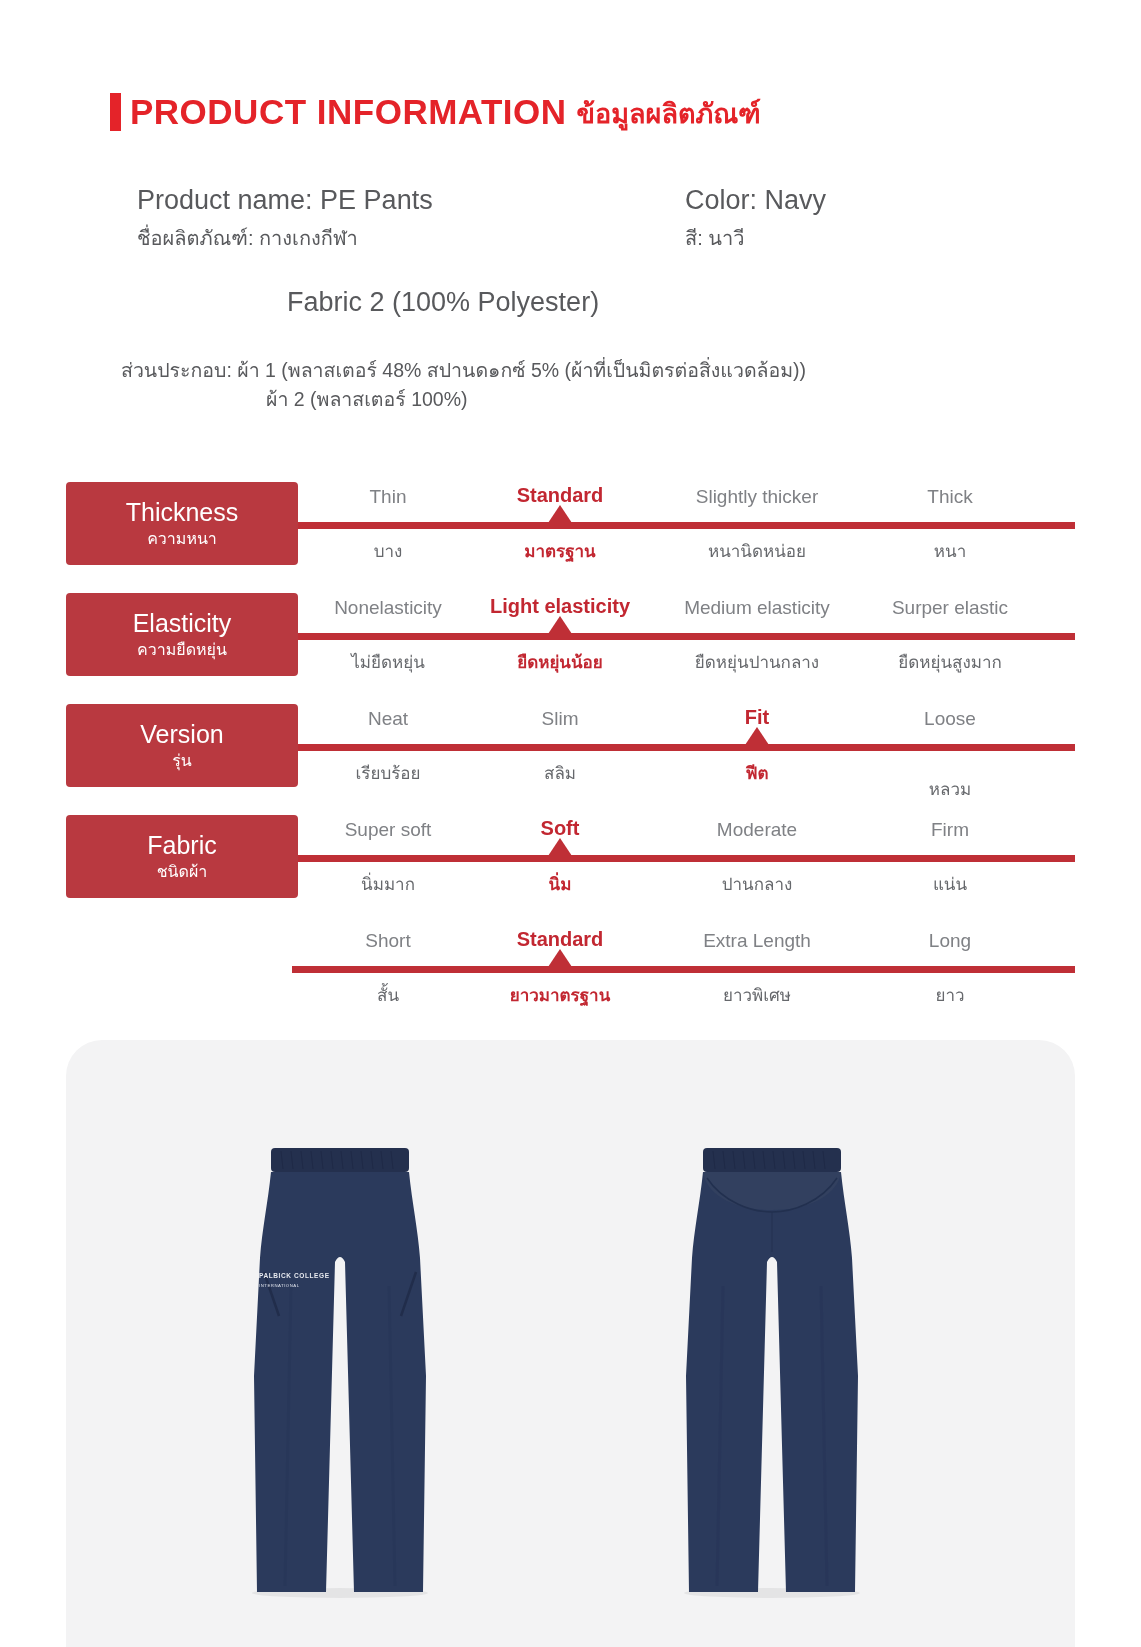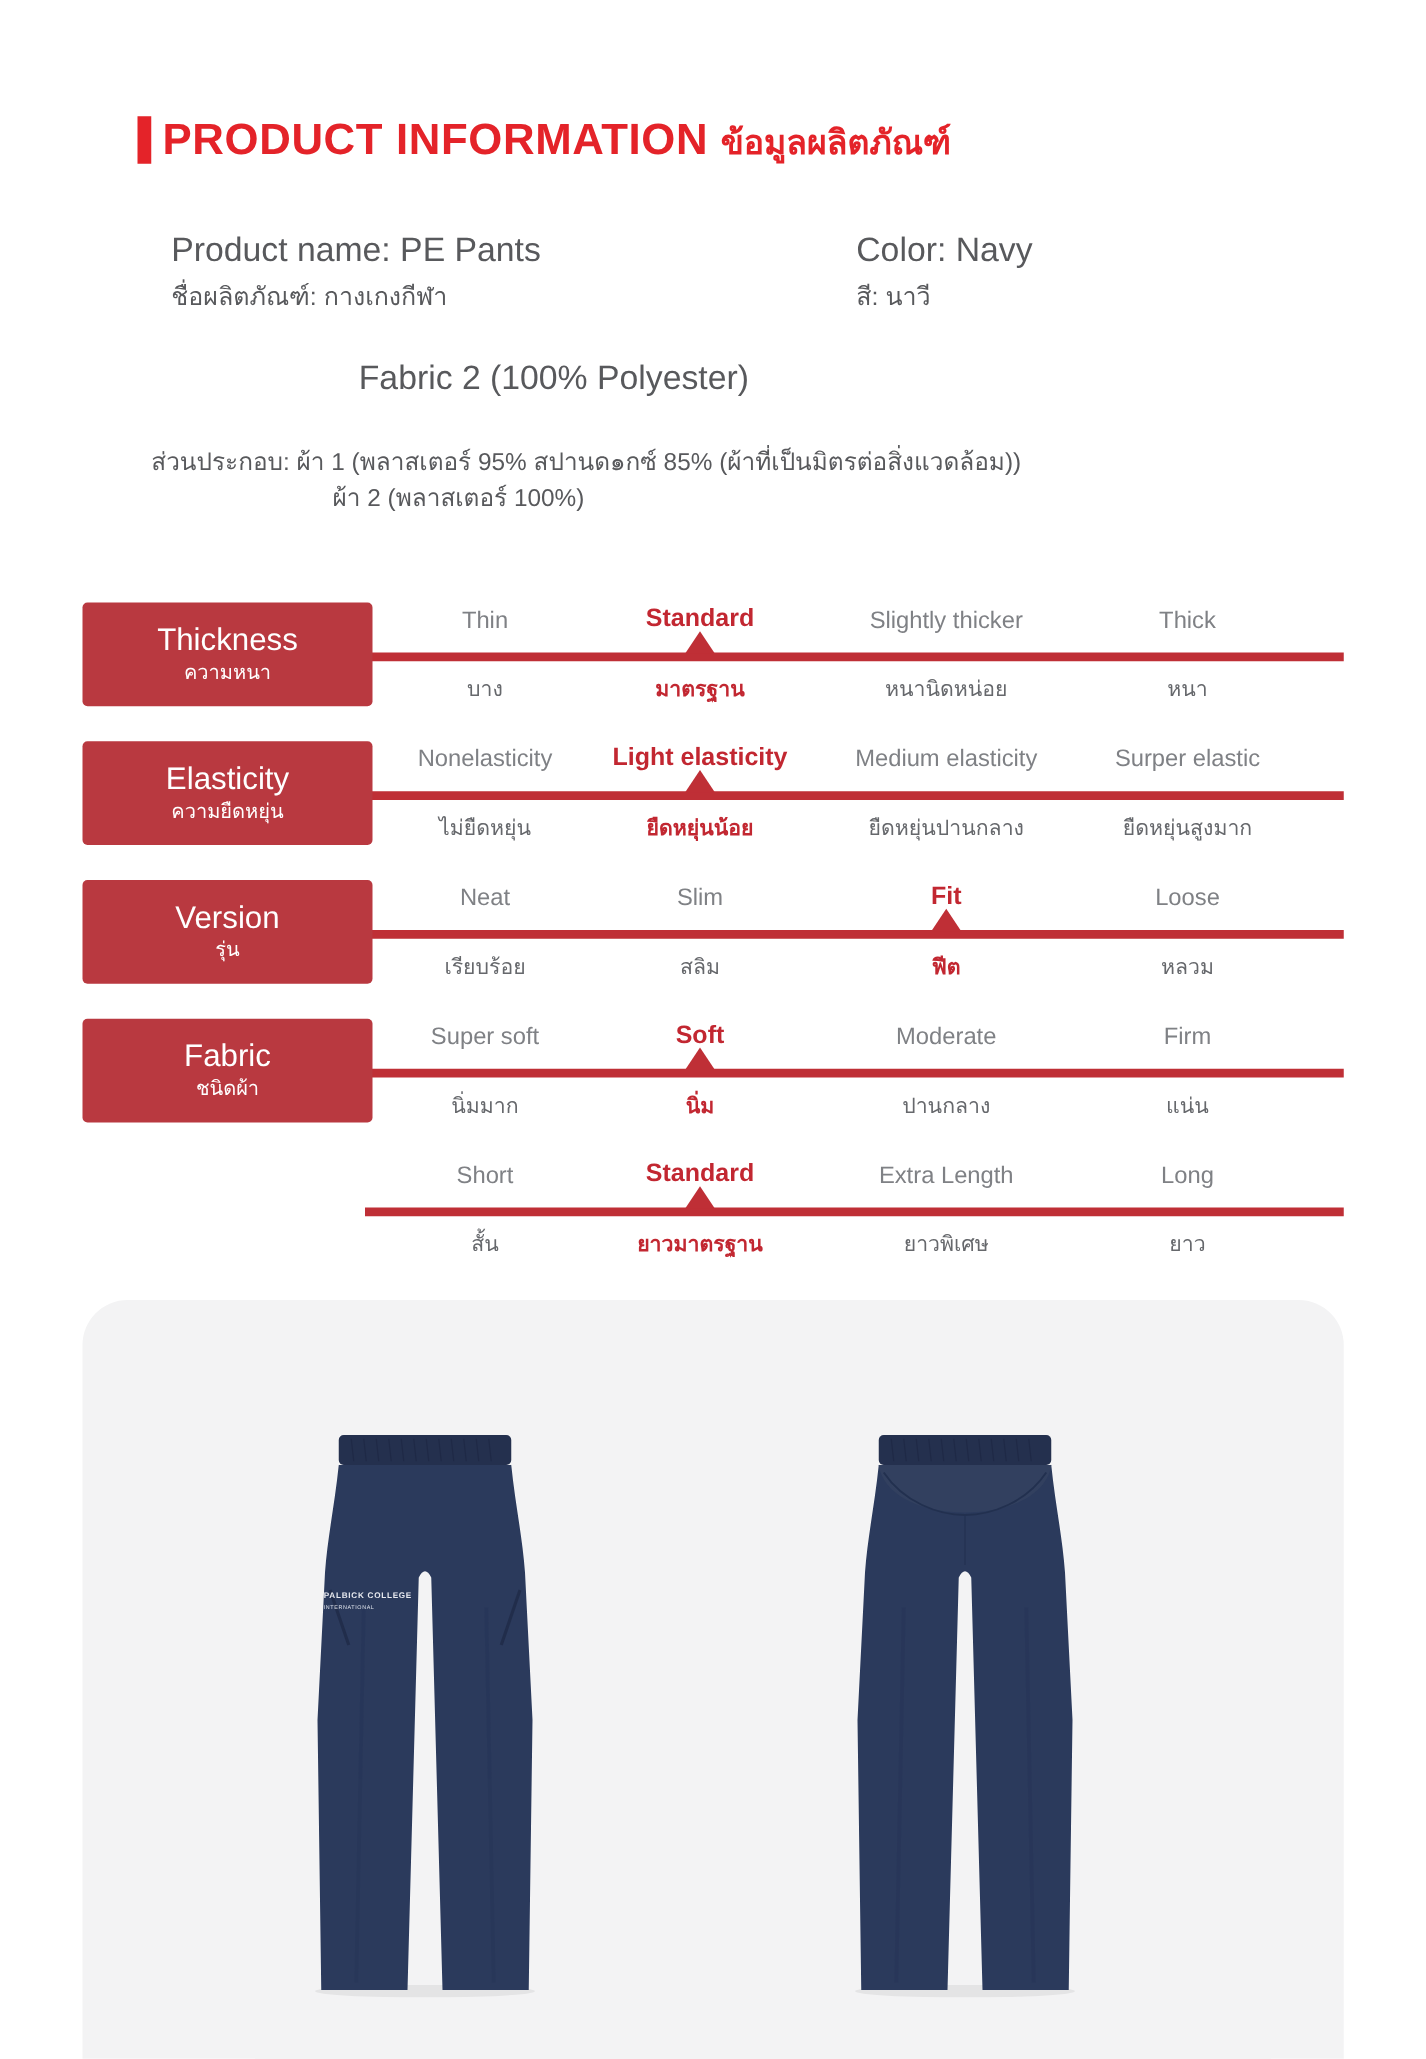--- a/index.html
+++ b/index.html
@@ -90,21 +90,21 @@
   </div>
   <div class="block" style="left:685px; top:184px;">
     <div class="info-en">Color: Navy</div>
     <div class="info-th">สี: นาวี</div>
   </div>
 
   <div class="block" style="left:137px; top:286px;">
     <div class="ing-en2">Fabric 2 (100% Polyester)</div>
   </div>
   <div class="block" style="left:121px; top:356px;">
-    <div class="ing-th1">ส่วนประกอบ: ผ้า 1 (พลาสเตอร์ 95% สปานด๑กซ์ 85% (ผ้าที่เป็นมิตรต่อสิ่งแวดล้อม))</div>
+    <div class="ing-th1">ส่วนประกอบ: ผ้า 1 (พลาสเตอร์ 48% สปานด๑กซ์ 5% (ผ้าที่เป็นมิตรต่อสิ่งแวดล้อม))</div>
     <div class="ing-th2">ผ้า 2 (พลาสเตอร์ 100%)</div>
   </div>
 
   <div class="attr-table">
       <div class="attr-row">
         <div class="attr-label">
           <div class="attr-label-en">Thickness</div>
           <div class="attr-label-th">ความหนา</div>
         </div>
         <div class="attr-line"></div>
@@ -141,21 +141,21 @@
         </div>
         <div class="attr-line"></div>
         <div class="attr-triangle" style="left: 679px;"></div>
         <div class="attr-opt-en" style="left: 322px;">Neat</div>
         <div class="attr-opt-th" style="left: 322px;">เรียบร้อย</div>
         <div class="attr-opt-en" style="left: 494px;">Slim</div>
         <div class="attr-opt-th" style="left: 494px;">สลิม</div>
         <div class="attr-opt-en sel" style="left: 691px;">Fit</div>
         <div class="attr-opt-th sel" style="left: 691px;">ฟีต</div>
         <div class="attr-opt-en" style="left: 884px;">Loose</div>
-        <div class="attr-opt-th" style="left: 884px;">หลวม</div>
+        <div class="attr-opt-th" style="left: 884px; margin-top: 16px;">หลวม</div>
       </div>
       <div class="attr-row">
         <div class="attr-label">
           <div class="attr-label-en">Fabric</div>
           <div class="attr-label-th">ชนิดผ้า</div>
         </div>
         <div class="attr-line"></div>
         <div class="attr-triangle" style="left: 482px;"></div>
         <div class="attr-opt-en" style="left: 322px;">Super soft</div>
         <div class="attr-opt-th" style="left: 322px;">นิ่มมาก</div>

